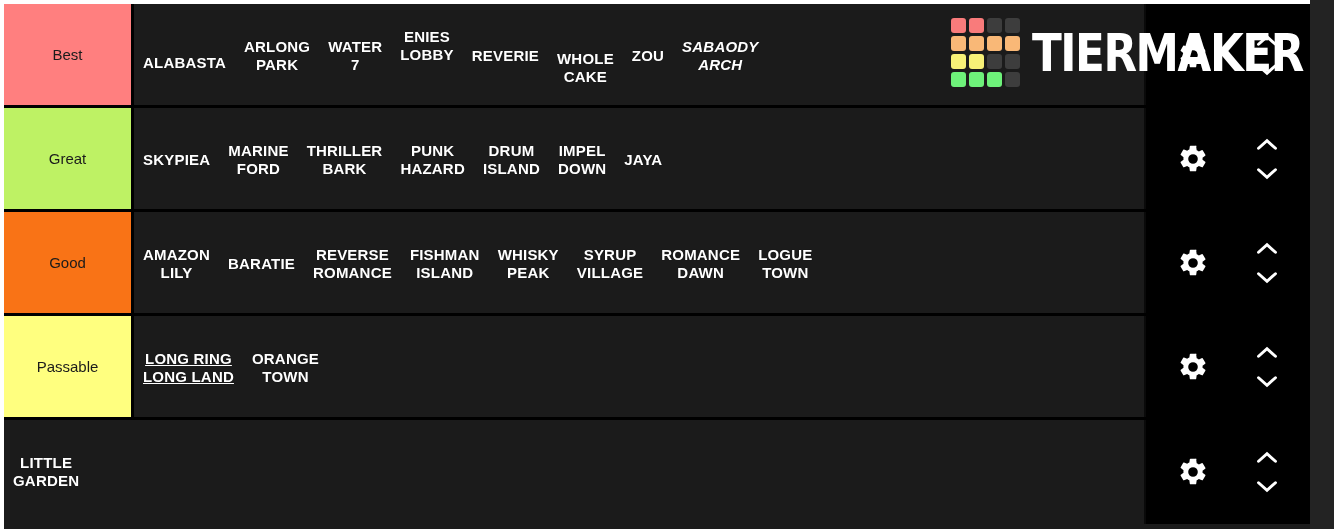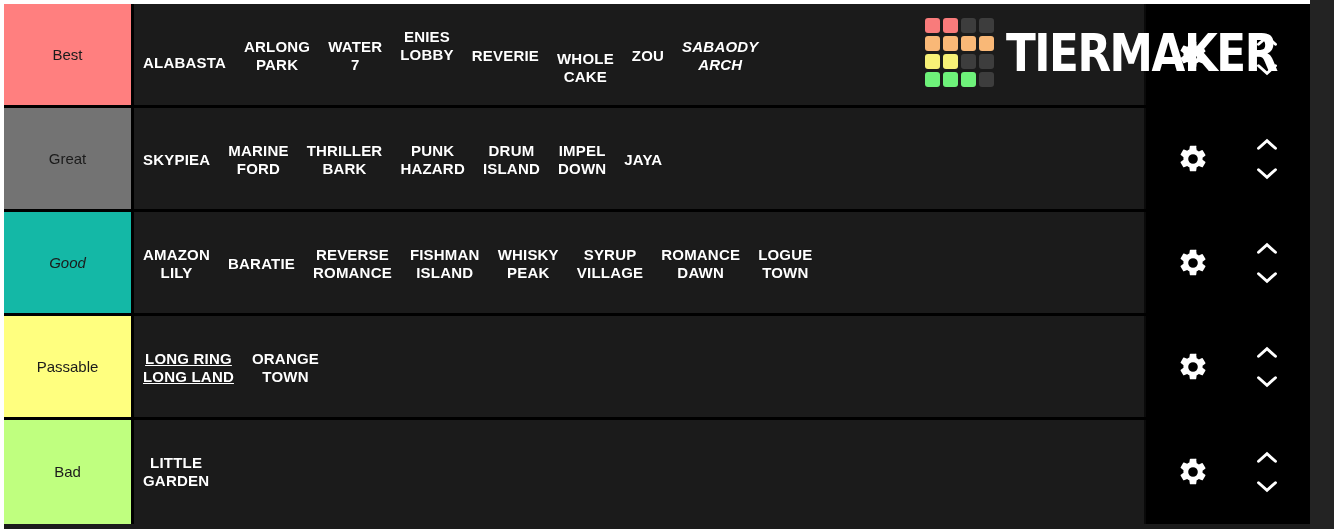--- a/index.html
+++ b/index.html
@@ -143,21 +143,21 @@
     width: 26px;
     height: 15px;
     display: block;
     cursor: pointer;
   }
 
   
   .watermark {
     position: absolute;
     top: 18px;
-    left: 925px;
+    left: 951px;
     display: flex;
     align-items: center;
     gap: 12px;
     pointer-events: none;
   }
   .wm-grid {
     display: grid;
     grid-template-columns: repeat(4, 15px);
     grid-template-rows: repeat(4, 15px);
     gap: 3px;
@@ -214,21 +214,21 @@
             <div class="chev"><svg viewBox="0 0 24 16" width="26" height="15" aria-hidden="true">
                 <path d="M3 12 L12 4 L21 12" fill="none" stroke="#ffffff" stroke-width="3.2" stroke-linecap="round" stroke-linejoin="miter"></path>
               </svg></div>
             <div class="chev"><svg viewBox="0 0 24 16" width="26" height="15" aria-hidden="true">
                 <path d="M3 4 L12 12 L21 4" fill="none" stroke="#ffffff" stroke-width="3.2" stroke-linecap="round" stroke-linejoin="miter"></path>
               </svg></div>
           </div>
         </div>
       </div>
       <div class="tier-row" style="height: 104px;">
-        <div class="tier-label" style="background: #737373;">Great</div>
+        <div class="tier-label" style="background: #bef264;">Great</div>
         <div class="tier-items">
           <div class="tier-item" style="height: 104px;">SKYPIEA</div>
           <div class="tier-item" style="height: 104px;">MARINE
 FORD</div>
           <div class="tier-item" style="height: 104px;">THRILLER
 BARK</div>
           <div class="tier-item" style="height: 104px;">PUNK
 HAZARD</div>
           <div class="tier-item" style="height: 104px;">DRUM
 ISLAND</div>
@@ -246,21 +246,21 @@
             <div class="chev"><svg viewBox="0 0 24 16" width="26" height="15" aria-hidden="true">
                 <path d="M3 12 L12 4 L21 12" fill="none" stroke="#ffffff" stroke-width="3.2" stroke-linecap="round" stroke-linejoin="miter"></path>
               </svg></div>
             <div class="chev"><svg viewBox="0 0 24 16" width="26" height="15" aria-hidden="true">
                 <path d="M3 4 L12 12 L21 4" fill="none" stroke="#ffffff" stroke-width="3.2" stroke-linecap="round" stroke-linejoin="miter"></path>
               </svg></div>
           </div>
         </div>
       </div>
       <div class="tier-row" style="height: 104px;">
-        <div class="tier-label" style="background: #14b8a6; font-style: italic;">Good</div>
+        <div class="tier-label" style="background: #f97316;">Good</div>
         <div class="tier-items">
           <div class="tier-item" style="height: 104px;">AMAZON
 LILY</div>
           <div class="tier-item" style="height: 104px;">BARATIE</div>
           <div class="tier-item" style="height: 104px;">REVERSE
 ROMANCE</div>
           <div class="tier-item" style="height: 104px;">FISHMAN
 ISLAND</div>
           <div class="tier-item" style="height: 104px;">WHISKY
 PEAK</div>
@@ -305,21 +305,20 @@
             <div class="chev"><svg viewBox="0 0 24 16" width="26" height="15" aria-hidden="true">
                 <path d="M3 12 L12 4 L21 12" fill="none" stroke="#ffffff" stroke-width="3.2" stroke-linecap="round" stroke-linejoin="miter"></path>
               </svg></div>
             <div class="chev"><svg viewBox="0 0 24 16" width="26" height="15" aria-hidden="true">
                 <path d="M3 4 L12 12 L21 4" fill="none" stroke="#ffffff" stroke-width="3.2" stroke-linecap="round" stroke-linejoin="miter"></path>
               </svg></div>
           </div>
         </div>
       </div>
       <div class="tier-row" style="height: 104px;">
-        <div class="tier-label" style="background: rgb(191, 255, 127);">Bad</div>
         <div class="tier-items">
           <div class="tier-item" style="height: 104px;">LITTLE
 GARDEN</div>
         </div>
         <div class="tier-controls">
           <div class="ctl-gear">
             <svg viewBox="0 0 24 24" width="32" height="32" aria-hidden="true">
               <path fill="#ffffff" d="M19.14 12.94a7.07 7.07 0 0 0 .06-.94 7.07 7.07 0 0 0-.06-.94l2.03-1.58a.49.49 0 0 0 .12-.61l-1.92-3.32a.48.48 0 0 0-.59-.22l-2.39.96a7.03 7.03 0 0 0-1.62-.94l-.36-2.54A.47.47 0 0 0 13.93 2h-3.84a.47.47 0 0 0-.47.4l-.36 2.54c-.59.24-1.13.56-1.62.94l-2.39-.96a.48.48 0 0 0-.59.22L2.74 8.46a.48.48 0 0 0 .12.61l2.03 1.58c-.04.31-.06.62-.06.94s.02.63.06.94l-2.03 1.58a.49.49 0 0 0-.12.61l1.92 3.32c.12.22.38.3.59.22l2.39-.96c.5.38 1.03.7 1.62.94l.36 2.54c.04.23.24.4.47.4h3.84c.23 0 .43-.17.47-.4l.36-2.54c.59-.24 1.12-.56 1.62-.94l2.39.96c.22.08.47 0 .59-.22l1.92-3.32a.49.49 0 0 0-.12-.61l-2.03-1.58zM12 15.6A3.6 3.6 0 1 1 12 8.4a3.6 3.6 0 0 1 0 7.2z"></path>
             </svg>
           </div>

